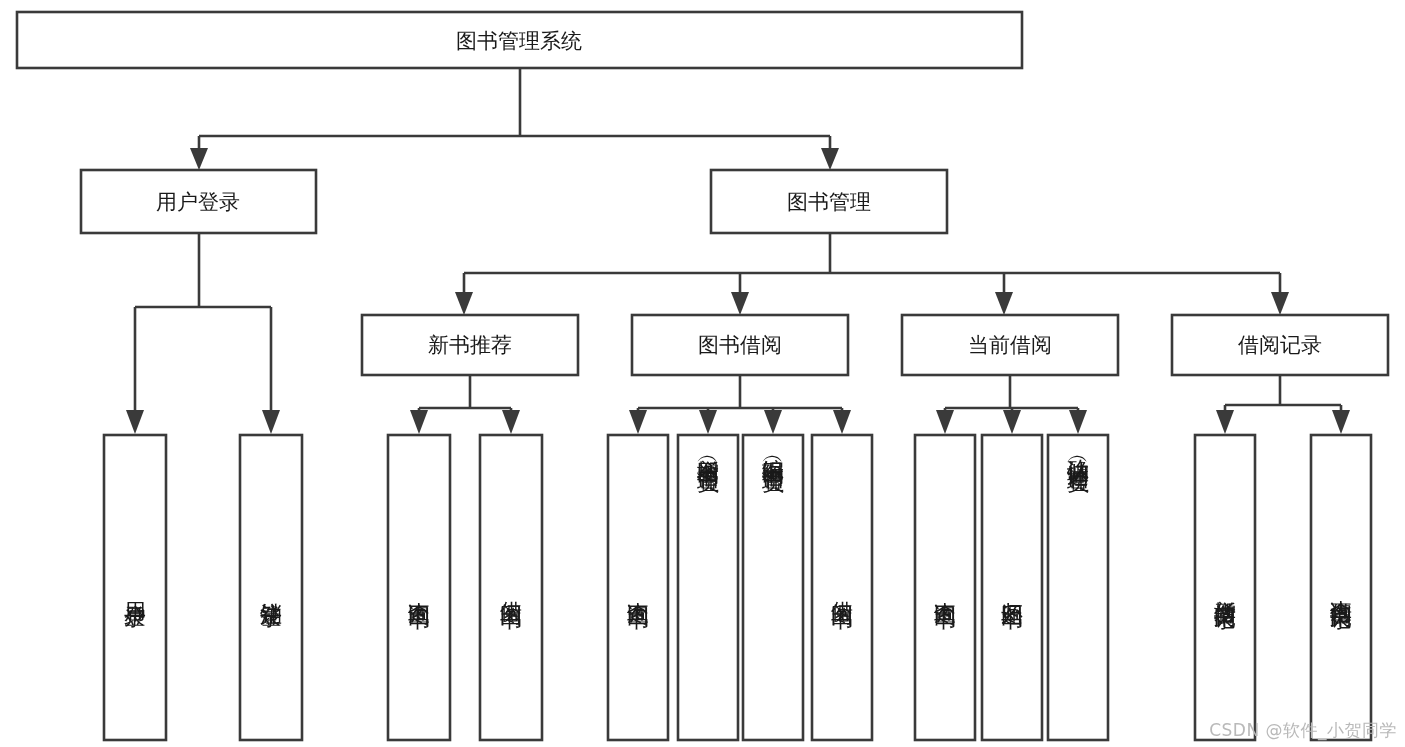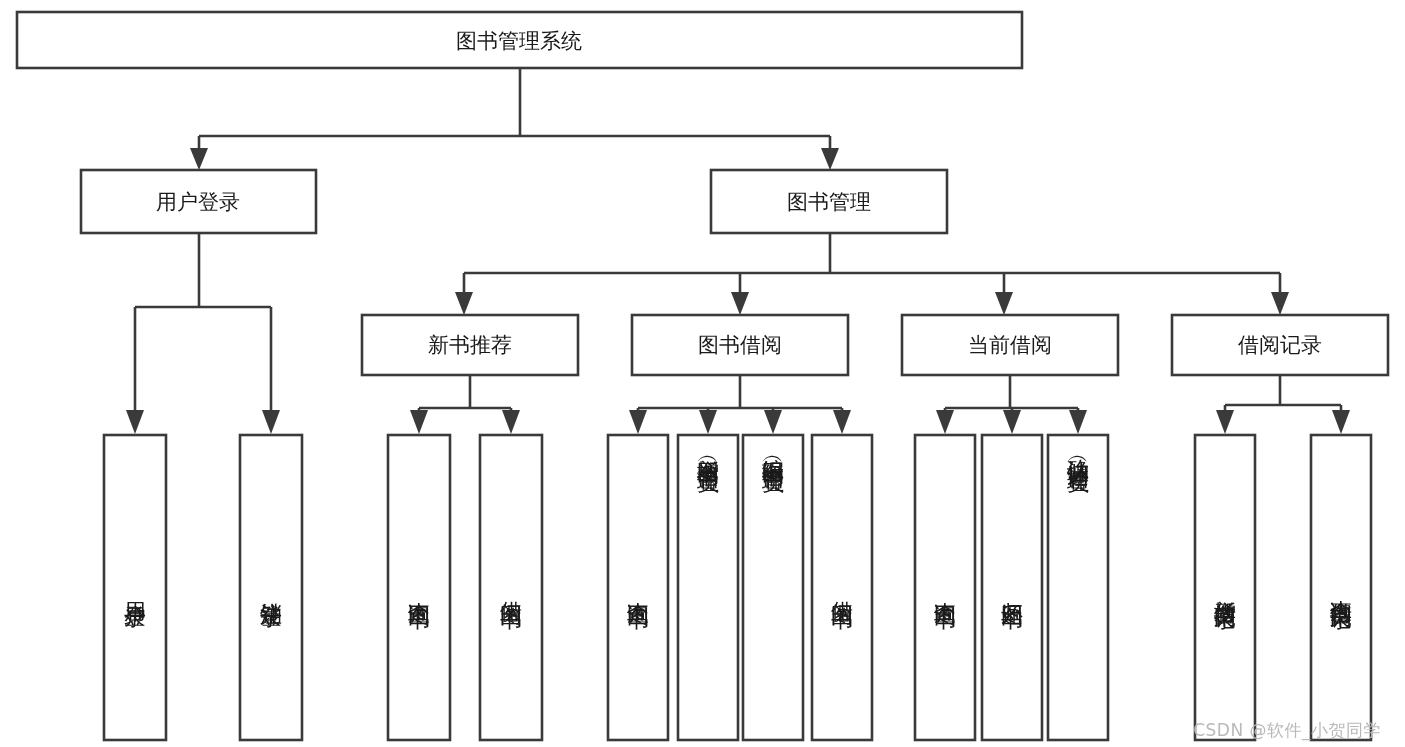--- a/index.html
+++ b/index.html
@@ -43,21 +43,21 @@
     stroke-width: 2.6;
     fill: none;
     stroke-linecap: butt;
   }
   .arrow-head {
     fill: #3a3a3a;
     stroke: none;
   }
   .watermark {
     position: absolute;
-    right: 24px;
+    right: 8px;
     bottom: 5px;
     font-family: "DejaVu Sans", "Liberation Sans", sans-serif;
     font-size: 17px;
     color: #b9b9b9;
     letter-spacing: 0.5px;
     white-space: nowrap;
     pointer-events: none;
   }
   .vlabel-wrap {
     position: absolute;

